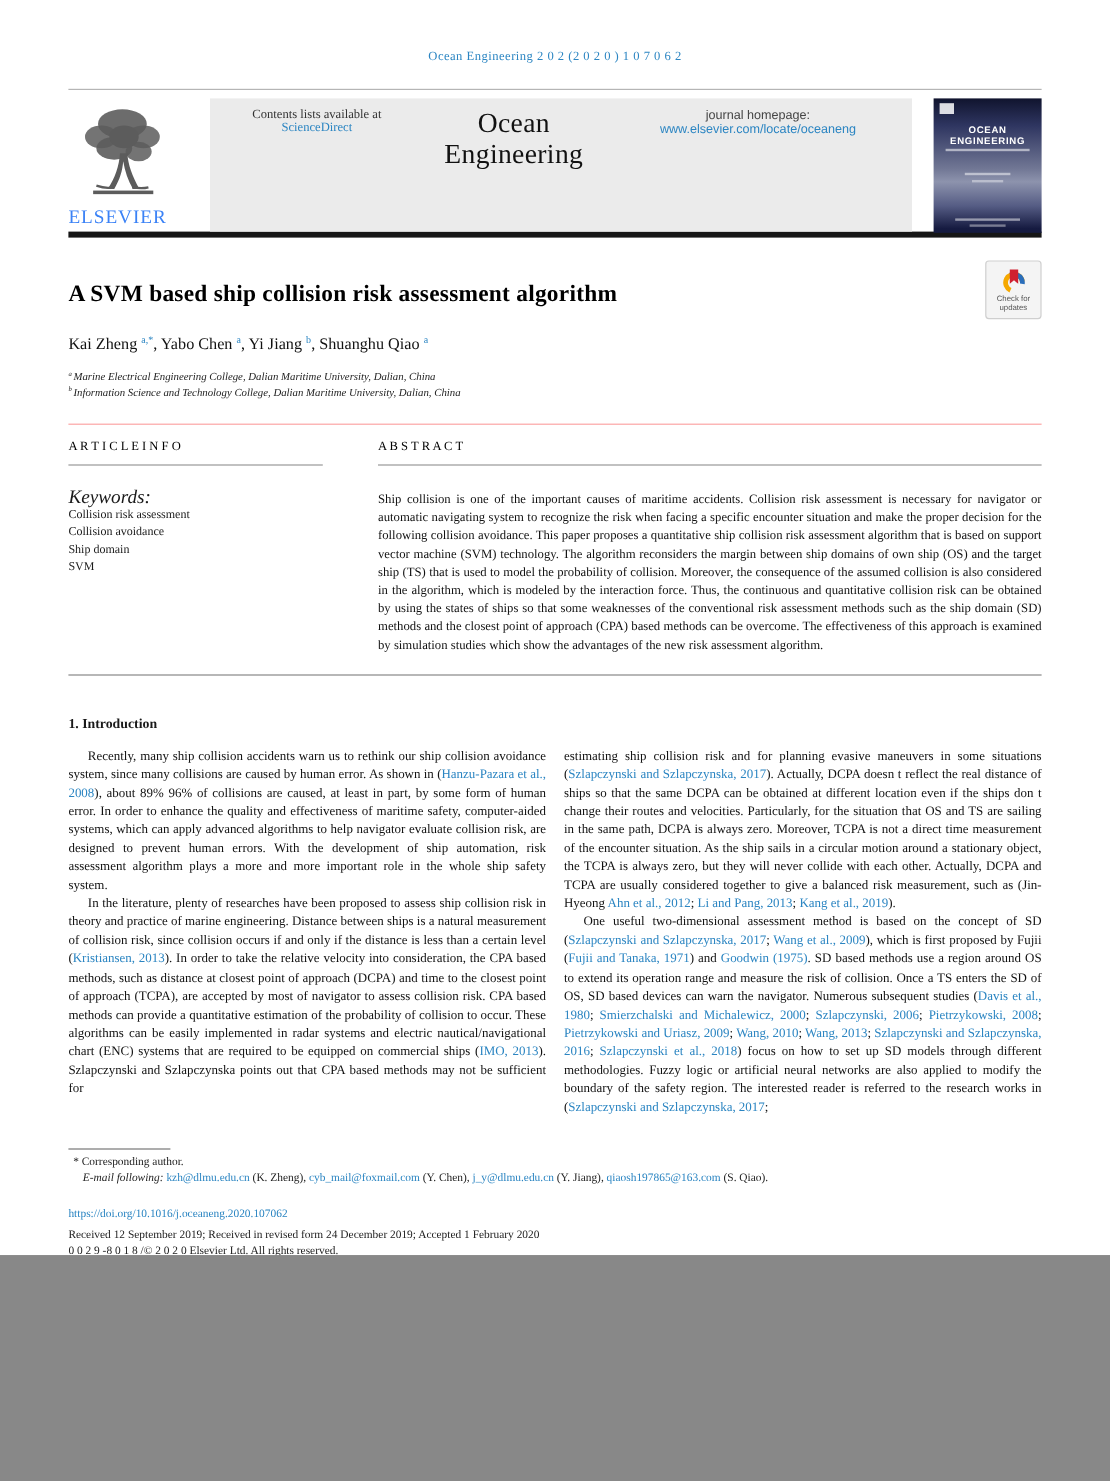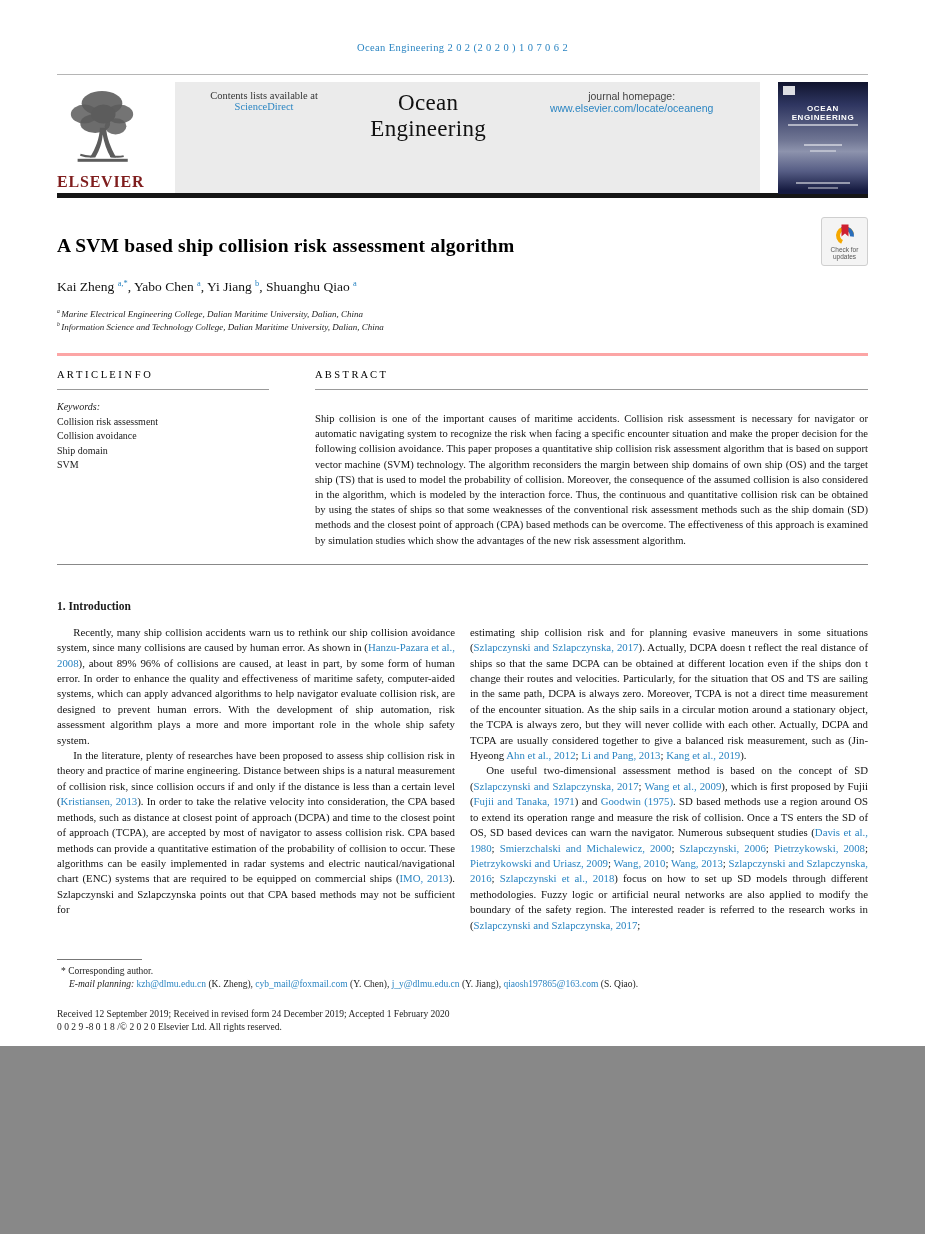--- a/index.html
+++ b/index.html
@@ -14,21 +14,21 @@
     text-align:center; font-size:10.5px; letter-spacing:0.4px;
     color:#2b85c2; margin-bottom:21px;
   }
   
   .masthead {
     border-top:1px solid #b5b5b5; padding-top:7px;
     display:flex; align-items:stretch; height:119px;
   }
   .elsevier-logo { width:104px; display:flex; flex-direction:column; align-items:flex-start; justify-content:flex-end; padding-bottom:2px; }
   .elsevier-logo svg { width:86px; height:84px; display:block; margin-left:2px; }
-  .elsevier-word { font-size:16px; font-weight:bold; letter-spacing:0.8px; color:#7f1d1d; font-family:"Liberation Serif",serif; margin-top:2px; }
+  .elsevier-word { font-size:16px; font-weight:normal; letter-spacing:0.8px; color:#3b82f6; font-family:"Liberation Serif",serif; margin-top:2px; }
   .mast-center {
     flex:1; background:#ebebeb; margin:0 18px 0 14px;
     display:flex; justify-content:space-between;
     padding:8px 10px 9px 10px; text-align:center;
   }
   .contents-line { font-size:10.5px; color:#333; }
   .mast-journal-title { font-size:23px; color:#111; letter-spacing:0.3px; }
   .homepage-line { font-family:"Liberation Sans",sans-serif; font-size:10.5px; color:#444; }
   .lnk { color:#2b85c2; cursor:pointer; }
   .cover {
@@ -54,25 +54,25 @@
     cursor:pointer; flex:0 0 auto; margin-top:-6px;
   }
   .badge-label { font-family:"Liberation Sans",sans-serif; font-size:6.5px; line-height:7px; color:#555; text-align:center; width:36px; }
   
   .authors-line { margin-top:13px; font-size:13.5px; color:#111; }
   .sup { vertical-align:super; font-size:0.62em; line-height:0; }
   .it { font-style:italic; }
   .affils { margin-top:13px; }
   .affil { font-style:italic; font-size:9px; line-height:13px; color:#222; }
   
-  .info-block { margin-top:19px; border-top:3px solid #fca5a5; border-bottom:1px solid #888; display:flex; padding-bottom:16px; }
+  .info-block { margin-top:19px; border-top:1px solid #fca5a5; border-bottom:1px solid #888; display:flex; padding-bottom:16px; }
   .col-info { width:212px; flex:0 0 auto; margin-right:46px; }
   .col-abs { flex:1; }
   .block-heading { font-size:10.5px; color:#000; padding:13px 0 9px 0; border-bottom:1px solid #999; }
-  .kw-label { font-style:italic; font-size:10px; margin-top:10px; line-height:14.5px; }
+  .kw-label { font-style:italic; font-size:16px; margin-top:20px; line-height:14.5px; }
   .kw-item { font-size:10px; line-height:14.5px; }
   .abstract-text { margin-top:21px; font-size:10.6px; line-height:15.2px; text-align:justify; color:#111; }
   
   .section-heading { font-size:11.5px; font-weight:bold; margin-top:35px; }
   .body-cols { display:flex; gap:15px; margin-top:13px; }
   .bcol { flex:1; font-size:10.8px; line-height:15.4px; text-align:justify; color:#111; }
   .bcol p.indent { text-indent:1.5em; }
   
   .footnote { margin-top:26px; font-size:9.5px; line-height:13.5px; color:#222; }
   .footnote-rule { width:85px; border-top:1px solid #777; margin-bottom:5px; }
@@ -172,21 +172,22 @@
     </div>
     <div class="bcol">
       <p><span>estimating ship collision risk and for planning evasive maneuvers in some situations (</span><span class="lnk">Szlapczynski and Szlapczynska, 2017</span><span>). Actually, DCPA doesn t reflect the real distance of ships so that the same DCPA can be obtained at different location even if the ships don t change their routes and velocities. Particularly, for the situation that OS and TS are sailing in the same path, DCPA is always zero. Moreover, TCPA is not a direct time measurement of the encounter situation. As the ship sails in a circular motion around a stationary object, the TCPA is always zero, but they will never collide with each other. Actually, DCPA and TCPA are usually considered together to give a balanced risk measurement, such as (Jin-Hyeong </span><span class="lnk">Ahn et al., 2012</span><span>; </span><span class="lnk">Li and Pang, 2013</span><span>; </span><span class="lnk">Kang et al., 2019</span><span>).</span></p>
       <p class="indent"><span>One useful two-dimensional assessment method is based on the concept of SD (</span><span class="lnk">Szlapczynski and Szlapczynska, 2017</span><span>; </span><span class="lnk">Wang et al., 2009</span><span>), which is first proposed by Fujii (</span><span class="lnk">Fujii and Tanaka, 1971</span><span>) and </span><span class="lnk">Goodwin (1975)</span><span>. SD based methods use a region around OS to extend its operation range and measure the risk of collision. Once a TS enters the SD of OS, SD based devices can warn the navigator. Numerous subsequent studies (</span><span class="lnk">Davis et al., 1980</span><span>; </span><span class="lnk">Smierzchalski and Michalewicz, 2000</span><span>; </span><span class="lnk">Szlapczynski, 2006</span><span>; </span><span class="lnk">Pietrzykowski, 2008</span><span>; </span><span class="lnk">Pietrzykowski and Uriasz, 2009</span><span>; </span><span class="lnk">Wang, 2010</span><span>; </span><span class="lnk">Wang, 2013</span><span>; </span><span class="lnk">Szlapczynski and Szlapczynska, 2016</span><span>; </span><span class="lnk">Szlapczynski et al., 2018</span><span>) focus on how to set up SD models through different methodologies. Fuzzy logic or artificial neural networks are also applied to modify the boundary of the safety region. The interested reader is referred to the research works in (</span><span class="lnk">Szlapczynski and Szlapczynska, 2017</span><span>;</span></p>
     </div>
   </div>
 
   <div class="footnote">
     <div class="footnote-rule"></div>
     <div class="corr-note">* Corresponding author.</div>
-    <div class="email-line"><span class="it">E-mail planning: </span><span class="lnk">kzh@dlmu.edu.cn</span><span> (K. Zheng), </span><span class="lnk">cyb_mail@foxmail.com</span><span> (Y. Chen), </span><span class="lnk">j_y@dlmu.edu.cn</span><span> (Y. Jiang), </span><span class="lnk">qiaosh197865@163.com</span><span> (S. Qiao).</span></div>
+    <div class="email-line"><span class="it">E-mail following: </span><span class="lnk">kzh@dlmu.edu.cn</span><span> (K. Zheng), </span><span class="lnk">cyb_mail@foxmail.com</span><span> (Y. Chen), </span><span class="lnk">j_y@dlmu.edu.cn</span><span> (Y. Jiang), </span><span class="lnk">qiaosh197865@163.com</span><span> (S. Qiao).</span></div>
   </div>
 
   <div class="footer">
+    <div class="doi-line lnk">https://doi.org/10.1016/j.oceaneng.2020.107062</div>
     <div>Received 12 September 2019; Received in revised form 24 December 2019; Accepted 1 February 2020</div>
     <div>0 0 2 9 -8 0 1 8 /© 2 0 2 0  Elsevier Ltd. All rights reserved.</div>
   </div>
 
 </div>
 
 </body></html>

